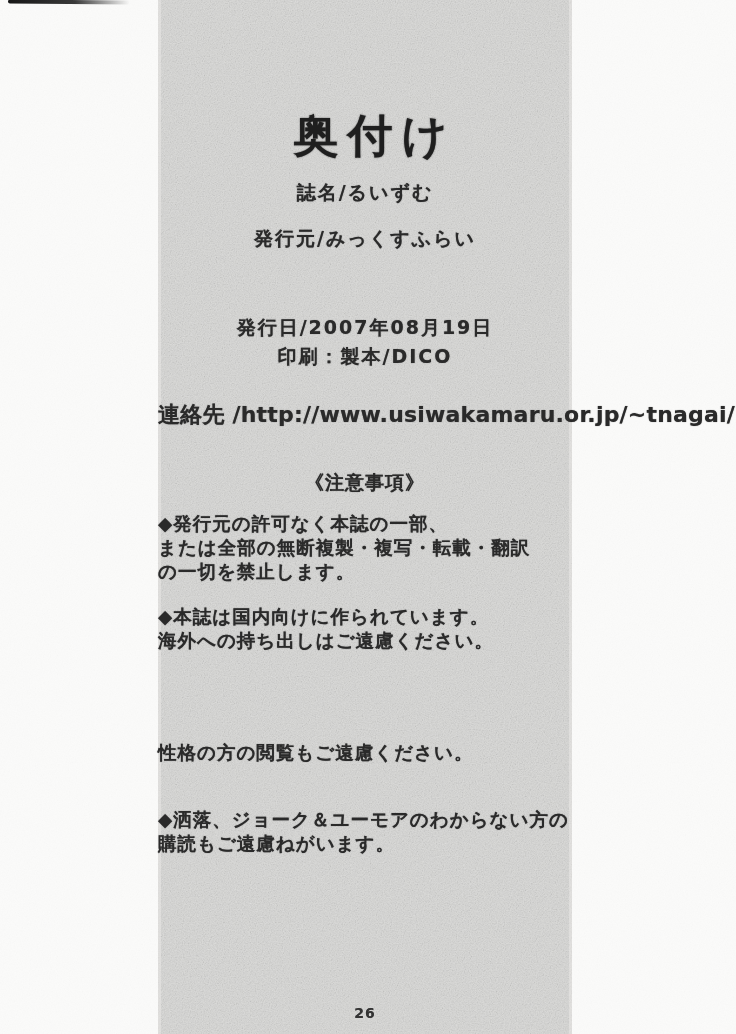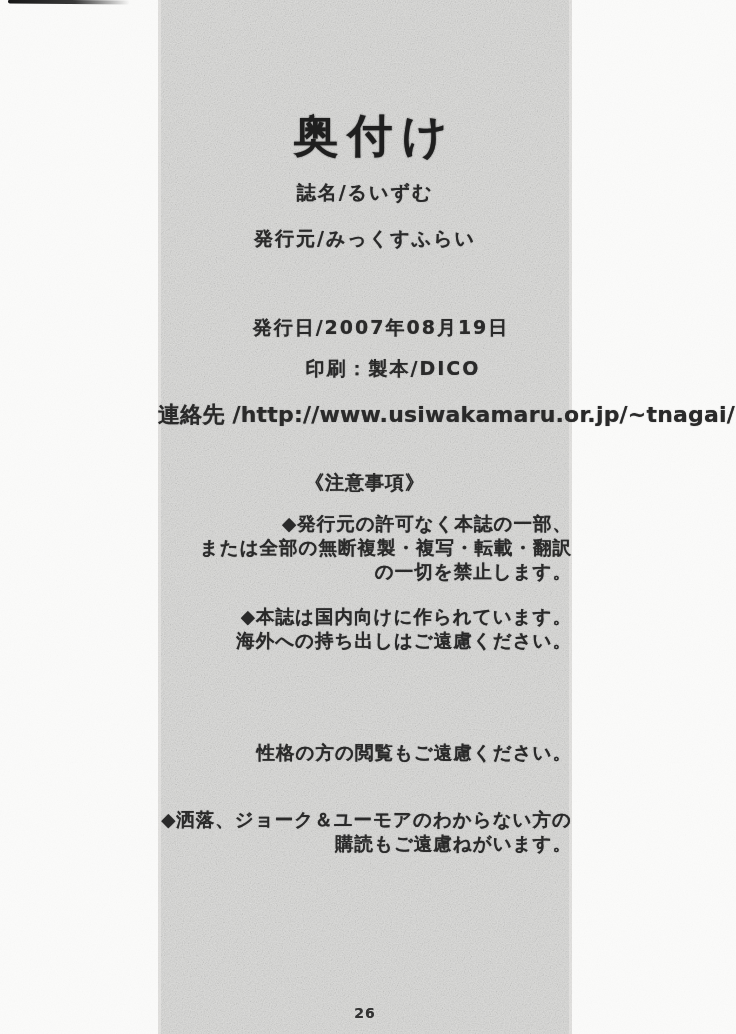--- a/index.html
+++ b/index.html
@@ -30,25 +30,25 @@
   }
   .title{
     top:106px;font-size:45px;letter-spacing:9px;
     color:#1f1f1f;transform:translateX(10px);
     text-shadow:0 0 1.5px rgba(25,25,25,.8);
   }
   .info{font-size:19px;letter-spacing:2px;}
   .info-0{top:180px;}
   .info-1{top:226px;}
   .info-2{top:271px;}
-  .info-3{top:315px;padding-left:16px;}
-  .info-4{top:356px;padding-left:28px;}
+  .info-3{top:315px;}
+  .info-4{top:344px;}
   .contact{top:400px;font-size:22px;letter-spacing:0.2px;}
   .notice-heading{top:470px;font-size:19px;letter-spacing:1px;}
-  .para{position:absolute;left:0;width:100%;text-align:right;}
+  .para{position:absolute;left:0;width:100%;text-align:left;}
   .para .nline{
     display:block;font-weight:bold;font-size:18.5px;line-height:24px;
     letter-spacing:1px;white-space:nowrap;
     text-shadow:0 0 1px rgba(45,45,45,.65);
   }
   .para-0{top:512px;}
   .para-1{top:605px;}
   .para-2{top:674px;}
   .para-3{top:741px;}
   .para-4{top:808px;}

